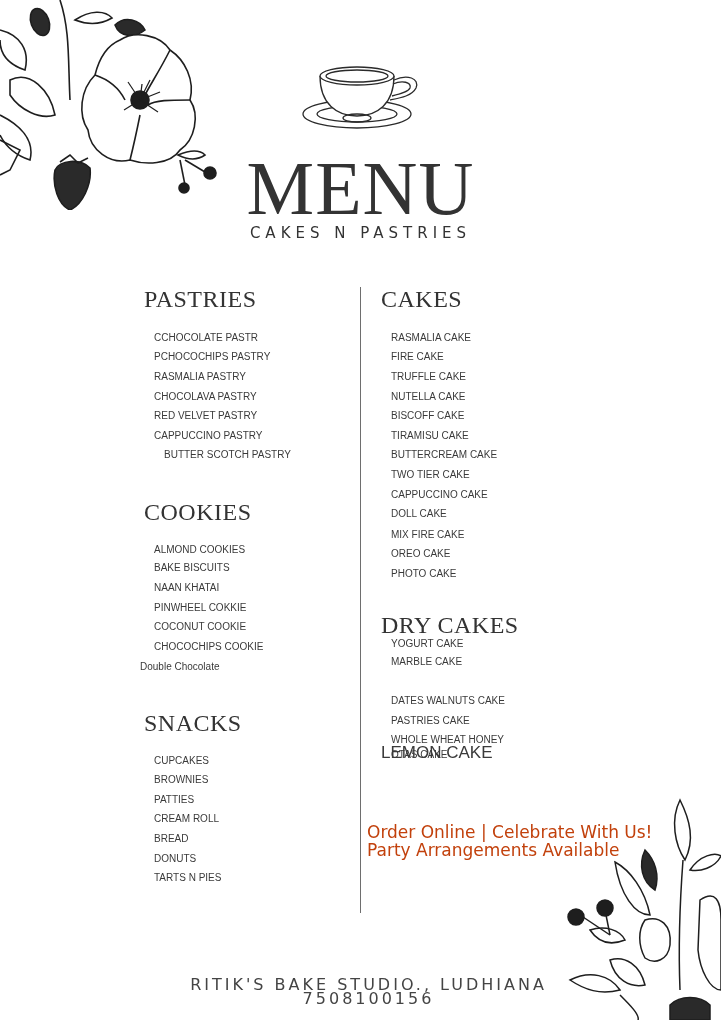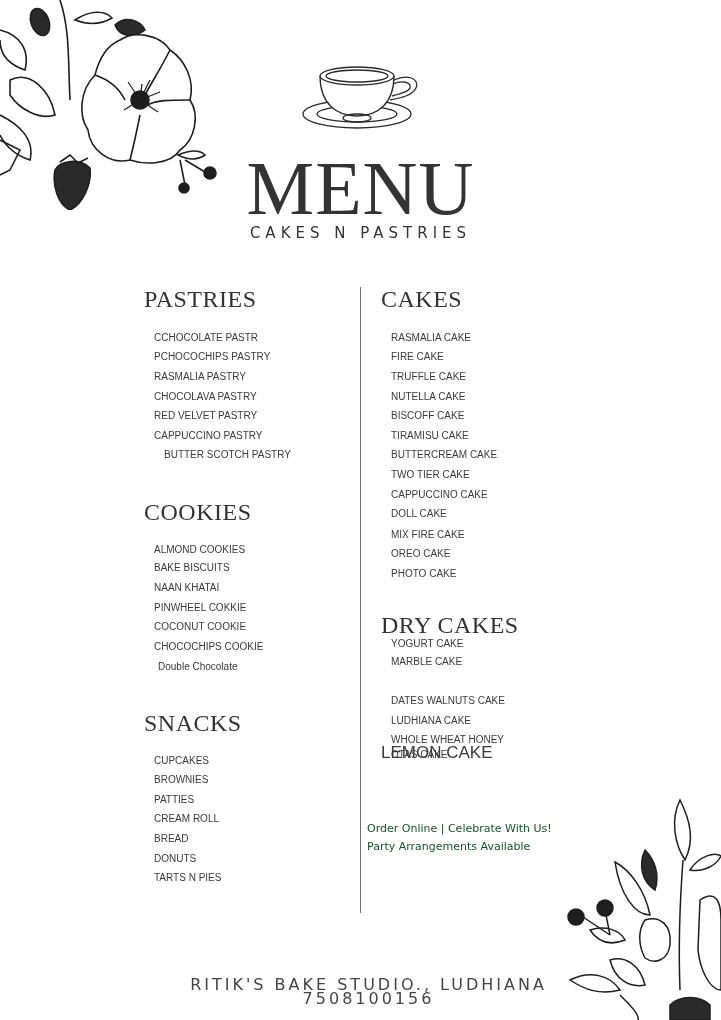--- a/index.html
+++ b/index.html
@@ -3,21 +3,21 @@
 <meta charset="utf-8">
 <style>
   html, body { margin: 0; padding: 0; background: #ffffff; }
   body { width: 721px; height: 1020px; position: relative; overflow: hidden; font-family: "Liberation Sans", sans-serif; color: #333333; }
   .abs { position: absolute; }
   .title { left: 0; width: 721px; top: 148px; text-align: center; font-family: "Liberation Serif", serif; font-size: 76px; color: #333333; letter-spacing: 1px; line-height: 80px; }
   .subtitle { left: 0; width: 721px; top: 224px; text-align: center; font-family: "DejaVu Sans", sans-serif; font-size: 15px; letter-spacing: 5px; color: #333333; }
   .sec-title { font-family: "Liberation Serif", serif; font-size: 24px; color: #333333; letter-spacing: 0.5px; }
   .item { font-family: "Liberation Sans", sans-serif; font-size: 10px; color: #3a3a3a; position: absolute; white-space: nowrap; }
   .divider { left: 360px; top: 287px; width: 1px; height: 626px; background: #6e6e6e; }
-  .promo { font-family: "DejaVu Sans", sans-serif; font-size: 11px; color: #14532d; }
+  .promo { font-family: "DejaVu Sans", sans-serif; font-size: 17px; color: #c2410c; }
   .footer { left: 8px; width: 721px; text-align: center; font-family: "DejaVu Sans", sans-serif; font-size: 16px; letter-spacing: 3px; color: #444; }
   svg { position: absolute; }
 </style>
 </head>
 <body>
 
 <svg width="230" height="210" style="left:0;top:0" viewBox="0 0 230 210">
   <g fill="none" stroke="#1e1e1e" stroke-width="1.6">
     <path d="M60 0 C70 30 68 60 70 100"></path>
     <path d="M75 20 C90 10 105 10 112 18 C100 25 88 25 75 20Z" fill="#fff"></path>
@@ -82,21 +82,21 @@
 </div>
 
 <div class="abs sec-title" style="left:144px;top:499px">COOKIES</div>
 <div>
   <div class="item" style="left:154px;top:544px">ALMOND COOKIES</div>
   <div class="item" style="left:154px;top:562px">BAKE BISCUITS</div>
   <div class="item" style="left:154px;top:582px">NAAN KHATAI</div>
   <div class="item" style="left:154px;top:602px">PINWHEEL COKKIE</div>
   <div class="item" style="left:154px;top:621px">COCONUT COOKIE</div>
   <div class="item" style="left:154px;top:641px">CHOCOCHIPS COOKIE</div>
-  <div class="item" style="left:158px;top:661px">Double Chocolate</div>
+  <div class="item" style="left:140px;top:661px">Double Chocolate</div>
 </div>
 
 <div class="abs sec-title" style="left:144px;top:710px">SNACKS</div>
 <div>
   <div class="item" style="left:154px;top:755px">CUPCAKES</div>
   <div class="item" style="left:154px;top:774px">BROWNIES</div>
   <div class="item" style="left:154px;top:794px">PATTIES</div>
   <div class="item" style="left:154px;top:813px">CREAM ROLL</div>
   <div class="item" style="left:154px;top:833px">BREAD</div>
   <div class="item" style="left:154px;top:853px">DONUTS</div>
@@ -120,21 +120,21 @@
   <div class="item" style="left:391px;top:529px">MIX FIRE CAKE</div>
   <div class="item" style="left:391px;top:548px">OREO CAKE</div>
   <div class="item" style="left:391px;top:568px">PHOTO CAKE</div>
 </div>
 
 <div class="abs sec-title" style="left:381px;top:612px">DRY CAKES</div>
 <div>
   <div class="item" style="left:391px;top:656px">MARBLE CAKE</div>
   <div class="item" style="left:391px;top:638px">YOGURT CAKE</div>
   <div class="item" style="left:391px;top:695px">DATES WALNUTS CAKE</div>
-  <div class="item" style="left:391px;top:715px">LUDHIANA CAKE</div>
+  <div class="item" style="left:391px;top:715px">PASTRIES CAKE</div>
   <div class="item" style="left:391px;top:734px">WHOLE WHEAT HONEY</div>
   <div class="item" style="left:391px;top:749px">OTAS CAKE</div>
   <div class="item" style="left:381px;top:743px;font-size:17px">LEMON CAKE</div>
 </div>
 
 <div class="abs promo" style="left:367px;top:822px">Order Online | Celebrate With Us!</div>
 <div class="abs promo" style="left:367px;top:840px">Party Arrangements Available</div>
 
 <svg width="171" height="230" style="left:550px;top:790px" viewBox="0 0 171 230">
   <g fill="none" stroke="#1e1e1e" stroke-width="1.5">

